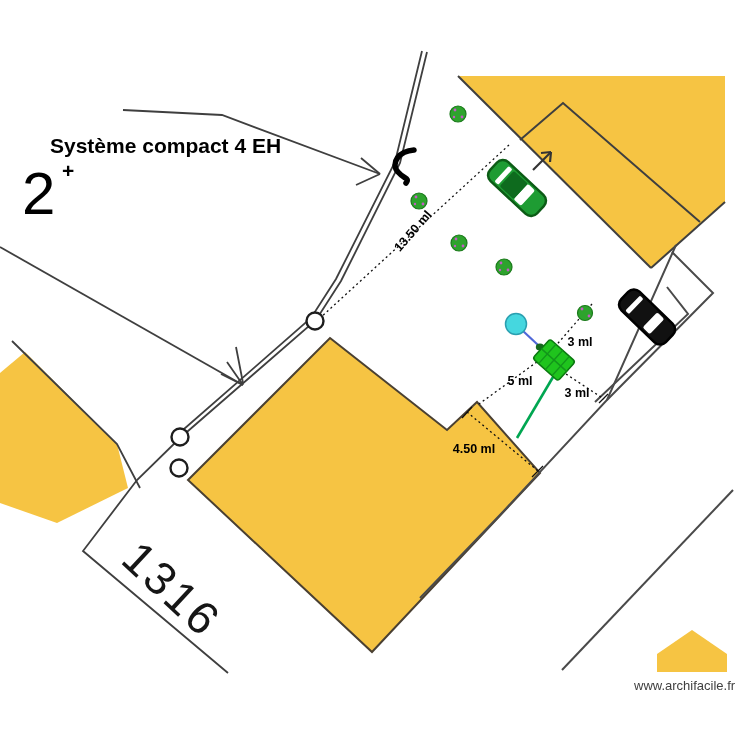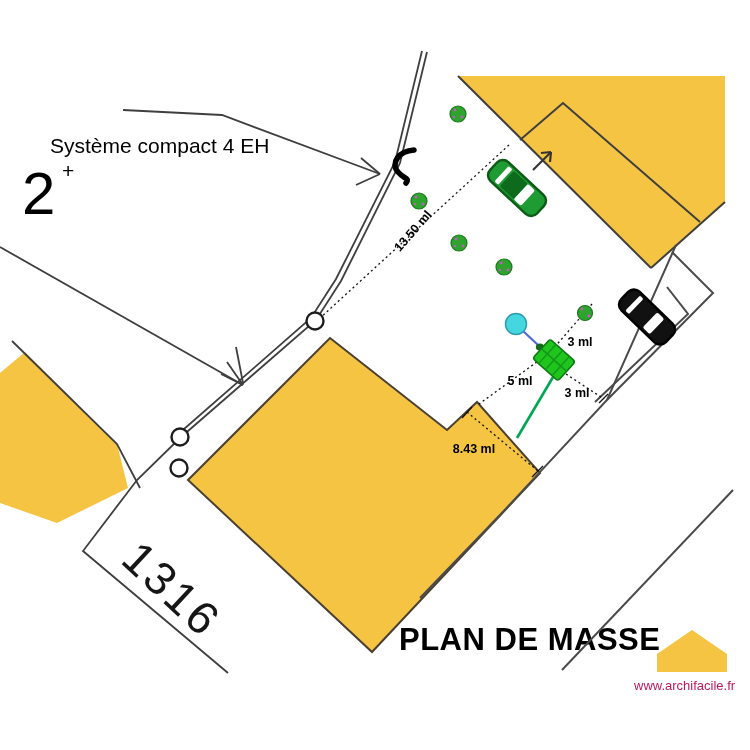--- a/index.html
+++ b/index.html
@@ -1,29 +1,29 @@
 <!DOCTYPE html>
 <html><head>
 <meta charset="utf-8">
 <style>
   html,body{margin:0;padding:0;background:#ffffff;}
   #canvas{position:relative;width:750px;height:750px;background:#ffffff;overflow:hidden;
           font-family:"Liberation Sans", sans-serif;}
   svg{position:absolute;left:0;top:0;}
   #base-svg{z-index:1;}
   .txt{position:absolute;color:#000;white-space:nowrap;z-index:2;}
-  .annot{left:50px;top:134px;font-weight:normal;font-size:21px;line-height:24.5px;}
+  .annot{left:50px;top:134px;font-weight:bold;font-size:21px;line-height:24.5px;}
   .annot .plus{margin-left:12px;}
   .big-num{left:22px;top:164px;font-size:60px;line-height:1;font-weight:400;}
   .meas{font-weight:bold;font-size:12.5px;transform:translate(-50%,-50%);}
   .meas.rot{transform:translate(-50%,-50%) rotate(-49deg);}
   .parcel-num{left:172px;top:589px;font-size:46px;letter-spacing:3px;color:#161616;
               transform:translate(-50%,-50%) rotate(43deg);}
   .plan-title{left:399px;top:622px;font-size:31px;font-weight:bold;letter-spacing:.5px;}
-  .watermark{left:634px;top:678px;font-size:13px;color:#be185d;}
+  .watermark{left:634px;top:678px;font-size:13px;color:#404040;}
   #overlay-svg{z-index:3;pointer-events:none;}
 </style>
 </head>
 <body>
 
 <div id="canvas">
 
   <svg id="base-svg" width="750" height="750" viewBox="0 0 750 750">
 
     <g>
@@ -148,25 +148,24 @@
     <div>Système compact 4 EH</div>
     <div class="plus">+</div>
   </div>
 
   <div class="txt big-num">2</div>
 
   <div class="txt meas rot" style="left:413px;top:231px;">13.50 ml</div>
   <div class="txt meas" style="left:580px;top:342px;">3 ml</div>
   <div class="txt meas" style="left:512px;top:381px;padding-left:16px;">5 ml</div>
   <div class="txt meas" style="left:577px;top:393px;">3 ml</div>
-  <div class="txt meas" style="left:474px;top:449px;">8.43 ml</div>
+  <div class="txt meas" style="left:474px;top:449px;">4.50 ml</div>
 
   <div class="txt parcel-num">1316</div>
 
-  <div class="txt plan-title">PLAN DE MASSE</div>
 
   <div class="txt watermark">www.archifacile.fr</div>
 
   <svg id="overlay-svg" width="750" height="750" viewBox="0 0 750 750">
     <path d="M733,490 L562,670" fill="none" stroke="#4A4A4A" stroke-width="2"></path>
   </svg>
 
 </div>
 
 </body></html>

